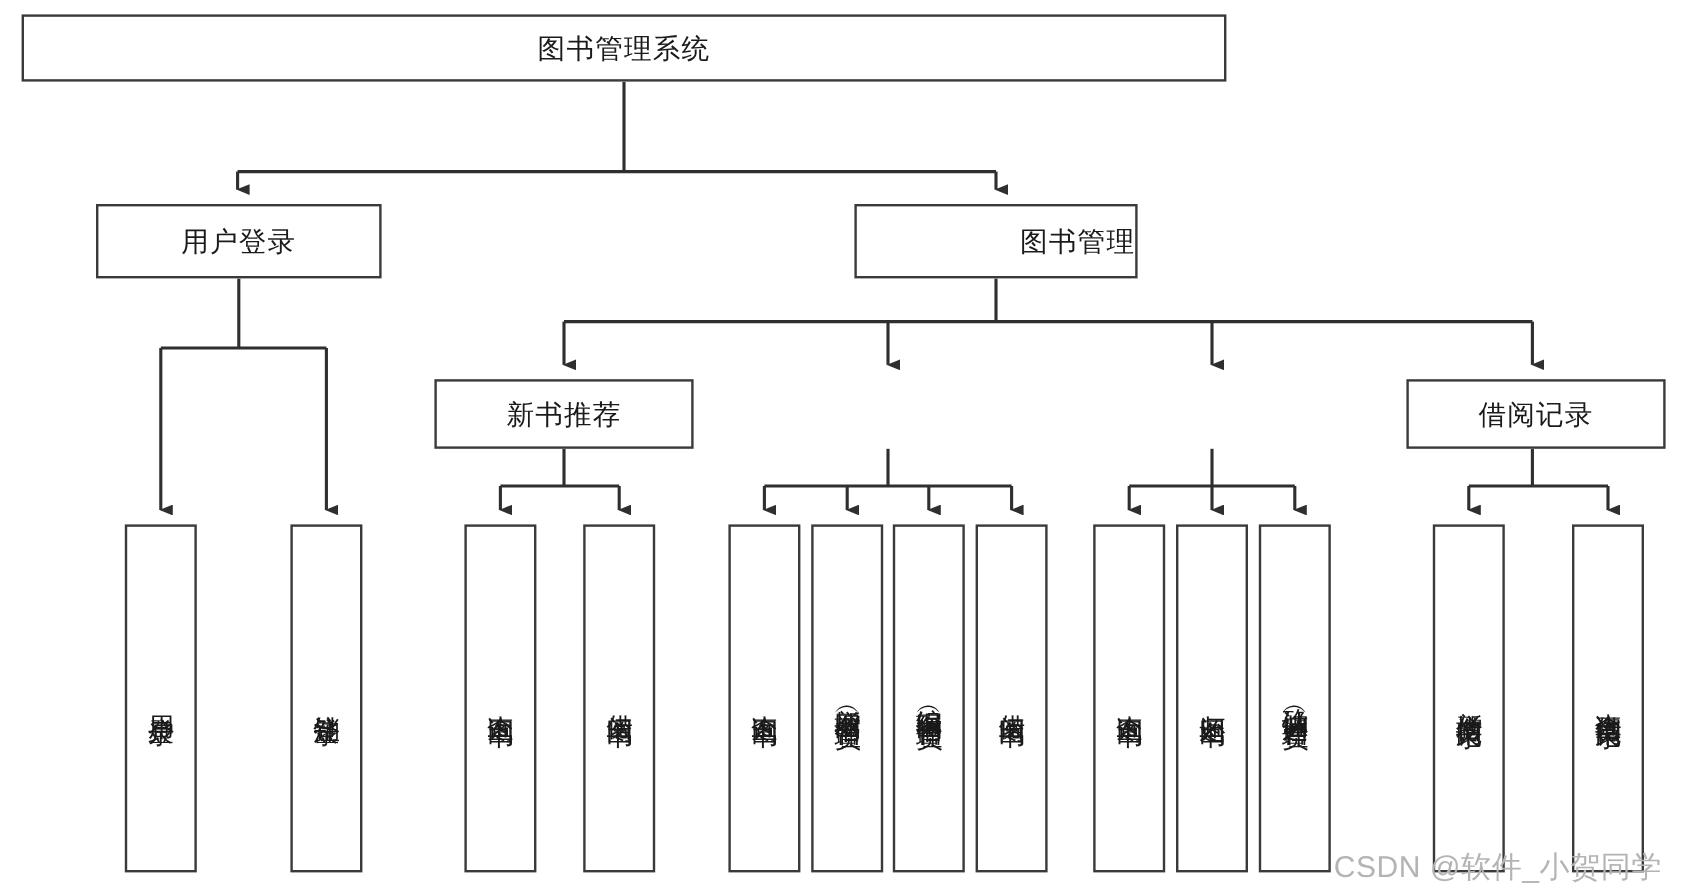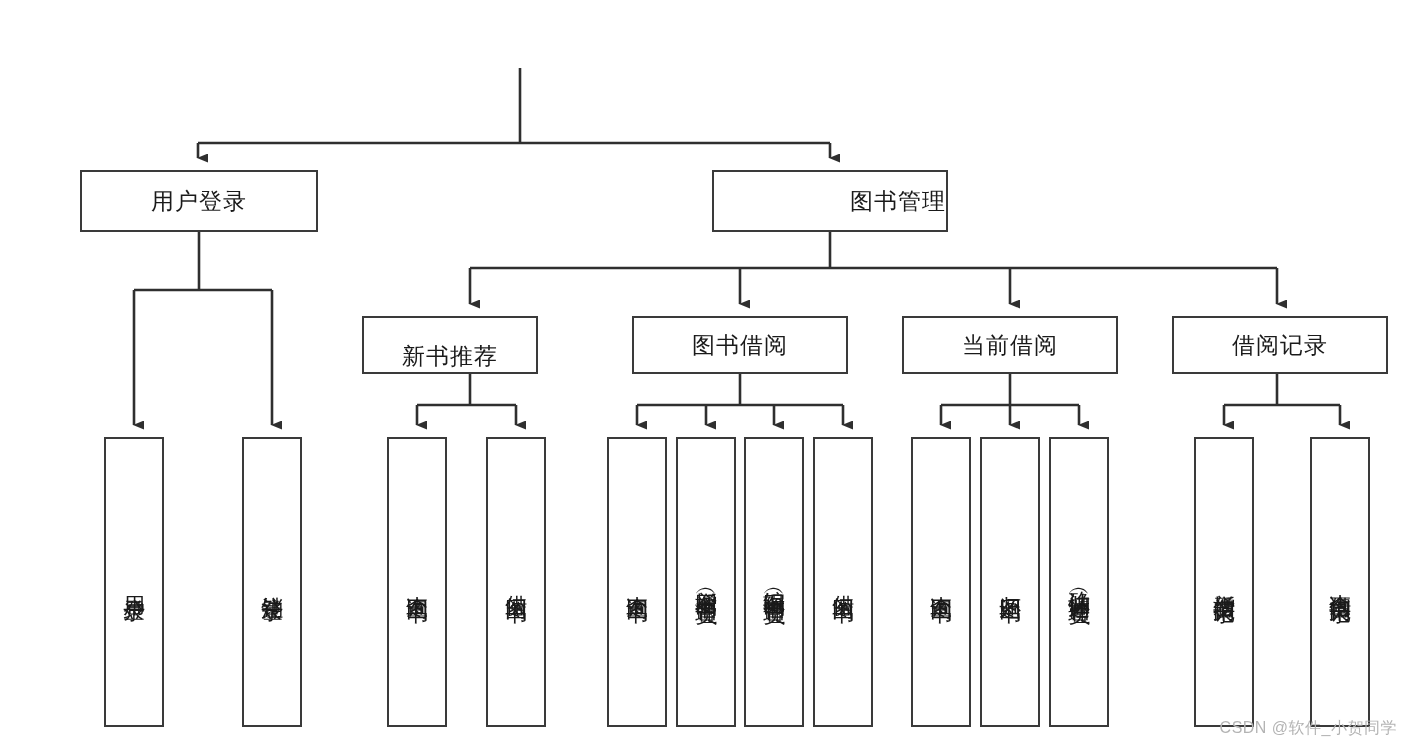--- a/index.html
+++ b/index.html
@@ -46,23 +46,23 @@
   .node.leaf .vtext {
     writing-mode: vertical-rl;
     text-orientation: upright;
     line-height: 1.12;
     letter-spacing: 2px;
     white-space: nowrap;
     text-align: center;
   }
   .watermark {
     position: absolute;
-    right: 8px;
+    right: 20px;
     bottom: 8px;
-    font-size: 16px;
+    font-size: 25px;
     color: #b4b4b4;
     letter-spacing: 0.5px;
     white-space: nowrap;
   }
 </style>
 </head>
 <body>
 
 <div id="canvas">
 
@@ -109,36 +109,33 @@
       <path d="M1010,405 L1010,425" marker-end="url(#arrow)"></path>
       <path d="M1079,405 L1079,425" marker-end="url(#arrow)"></path>
 
       <path d="M1277,374 L1277,405"></path>
       <path d="M1224,405 L1340,405"></path>
       <path d="M1224,405 L1224,425" marker-end="url(#arrow)"></path>
       <path d="M1340,405 L1340,425" marker-end="url(#arrow)"></path>
     </g>
   </svg>
 
+  <div class="node horiz" style="left:18px; top:12px; width:1004px; height:56px;">
+    <span>图书管理系统</span>
+  </div>
 
   <div class="node horiz" style="left:80px; top:170px; width:238px; height:62px;">
     <span>用户登录</span>
   </div>
   <div class="node horiz" style="left:712px; top:170px; width:236px; height:62px;justify-content:flex-end;">
     <span>图书管理</span>
   </div>
 
-  <div class="node horiz" style="left:362px; top:316px; width:176px; height:58px;align-items:flex-end;">
+  <div class="node horiz" style="left:362px; top:316px; width:216px; height:58px;">
     <span>新书推荐</span>
-  </div>
-  <div class="node horiz" style="left:632px; top:316px; width:216px; height:58px;">
-    <span>图书借阅</span>
-  </div>
-  <div class="node horiz" style="left:902px; top:316px; width:216px; height:58px;">
-    <span>当前借阅</span>
   </div>
   <div class="node horiz" style="left:1172px; top:316px; width:216px; height:58px;align-items:center;">
     <span>借阅记录</span>
   </div>
 
   <div class="node leaf" style="left:104px; top:437px; width:60px; height:290px;">
     <span class="vtext">用户登录</span>
   </div>
   <div class="node leaf" style="left:242px; top:437px; width:60px; height:290px;">
     <span class="vtext">注销登录</span>

